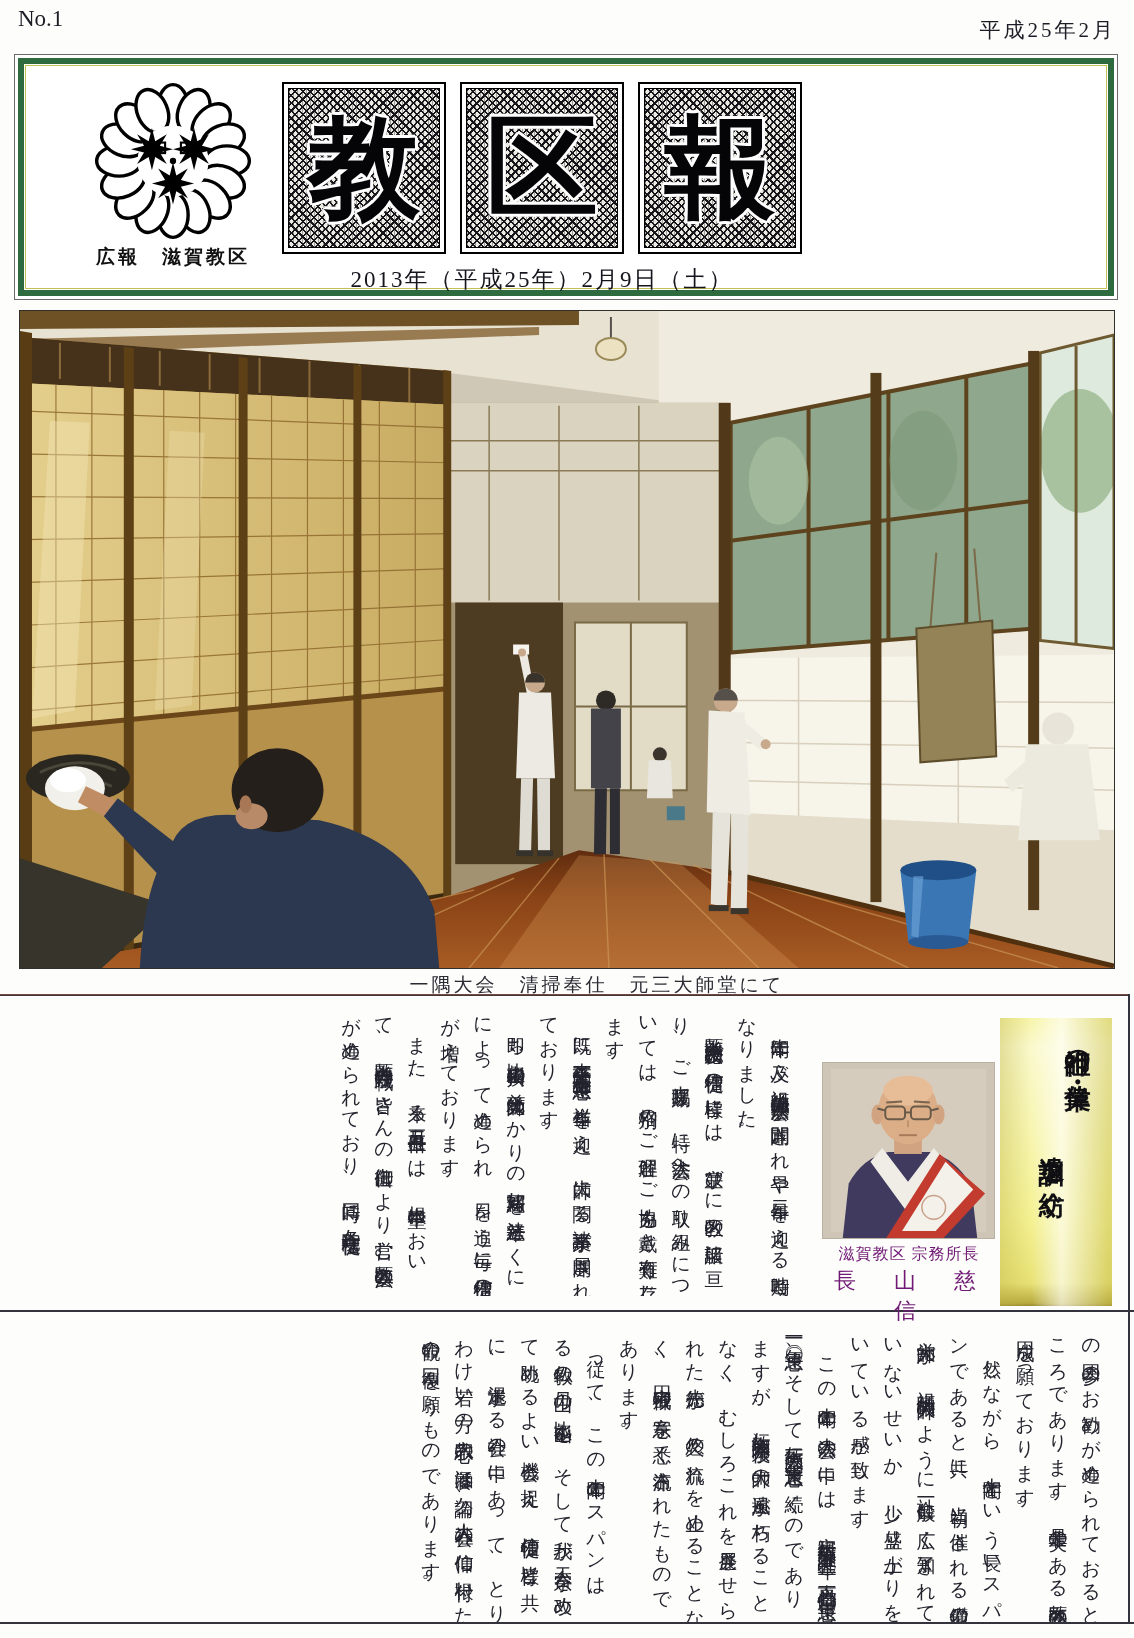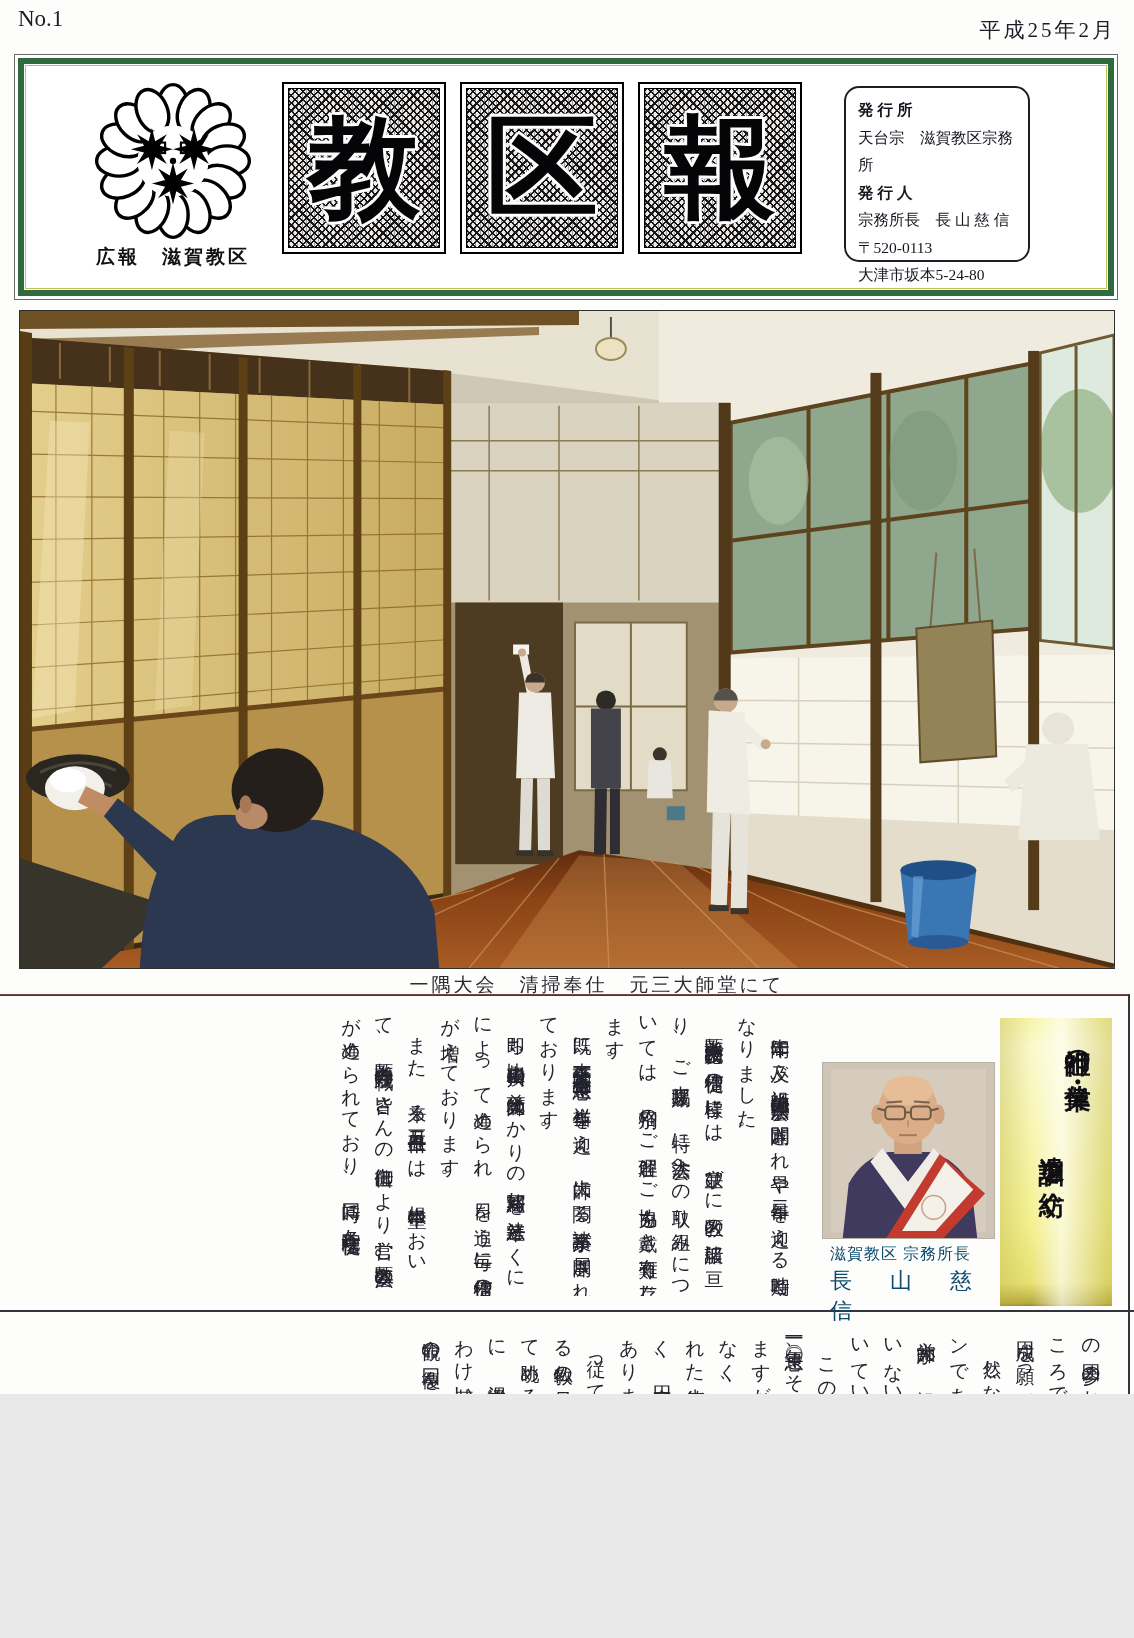--- a/index.html
+++ b/index.html
@@ -1,16 +1,16 @@
 <!DOCTYPE html>
 <html lang="ja"><head>
 <meta charset="utf-8">
 <style>
   html,body{margin:0;padding:0;background:#e9e9e9;}
-  .page{position:relative;width:1134px;height:1394px;margin:0 auto;background:#fdfdfb;
+  .page{position:relative;width:1134px;height:1638px;margin:0 auto;background:#fdfdfb;
         font-family:"Liberation Serif","DejaVu Serif",serif;color:#1c1c26;overflow:hidden;}
   
   .issue{position:absolute;left:18px;top:6px;font-size:23px;}
   .era{position:absolute;right:18px;top:16px;font-size:21px;letter-spacing:3px;}
   
   .masthead{position:absolute;left:14px;top:54px;width:1104px;height:246px;border:1px solid #6b6b6b;
             background:#fff;box-sizing:border-box;padding:3px;}
   .mast2{height:100%;box-sizing:border-box;border:6px solid #2e6b3e;padding:1px;}
   .mast3{height:100%;box-sizing:border-box;border:1px solid #c2c253;position:relative;background:#fff;}
   .logo-block{position:absolute;left:42px;top:16px;width:210px;text-align:center;}
@@ -52,21 +52,21 @@
               linear-gradient(90deg,rgba(190,180,70,.38) 0,rgba(255,255,255,0) 28%,rgba(255,255,252,.65) 55%,rgba(196,186,74,.42) 97%),
               linear-gradient(180deg,#f7f5aa 0,#faf9cc 10%,#f4f192 70%,#e8e275 92%,#b8aa3e 99%,#97882e 100%);}
   .hl{position:absolute;writing-mode:vertical-rl;font-family:"Liberation Sans","DejaVu Sans",sans-serif;
       font-weight:700;font-size:26px;letter-spacing:2px;color:#101014;}
   .hl1{right:16px;top:10px;}
   .hl2{right:42px;top:118px;}
   
   .portrait{position:absolute;left:822px;top:1062px;width:173px;height:177px;border:1px solid #b8b0a2;
             box-sizing:border-box;background:#cfc5b6;}
   .portrait svg{display:block;width:100%;height:100%;}
-  .pcap{position:absolute;left:810px;width:198px;text-align:left;color:#0c4a6e;margin-left:20px;}
+  .pcap{position:absolute;left:810px;width:198px;text-align:center;color:#701a75;}
   .pcap1{top:1244px;font-size:16px;letter-spacing:1px;}
   .pcap2{top:1266px;font-size:22px;letter-spacing:8px;}
   
   .vtext{position:absolute;writing-mode:vertical-rl;text-orientation:mixed;
          font-size:19px;line-height:33px;color:#23232e;overflow:hidden;}
   .vtext p{margin:0;text-indent:1em;}
   .vtext p.cont{text-indent:0;}
   .upper{left:25px;top:1004px;width:772px;height:292px;letter-spacing:1.5px;}
   .lower{left:26px;top:1326px;width:1082px;height:296px;letter-spacing:2px;}
 </style>
@@ -126,29 +126,22 @@
             <span class="tchar">区</span>
               </div>
             </div>
           <div class="tbox">
               <div class="tbox-in">
             <span class="tchar">報</span>
               </div>
             </div>
         </div>
 
-
-        <div class="pubbox">
-          <div class="publabel">発行所</div>
-          <div>天台宗　滋賀教区宗務所</div>
-          <div class="publabel">発行人</div>
-          <div>宗務所長　長 山 慈 信</div>
-          <div>〒520-0113</div>
-          <div>大津市坂本5-24-80</div>
-        </div>
+        <div class="mast-date">2013年（平成25年）2月9日（土）</div>
+
 
       </div>
     </div>
   </div>
 
   <div class="photo">
     <svg viewBox="0 0 1096 658" preserveAspectRatio="none">
       <defs>
         <linearGradient id="floorG" x1="0" y1="530" x2="0" y2="658" gradientUnits="userSpaceOnUse">
           <stop offset="0" stop-color="#58280e"></stop>

